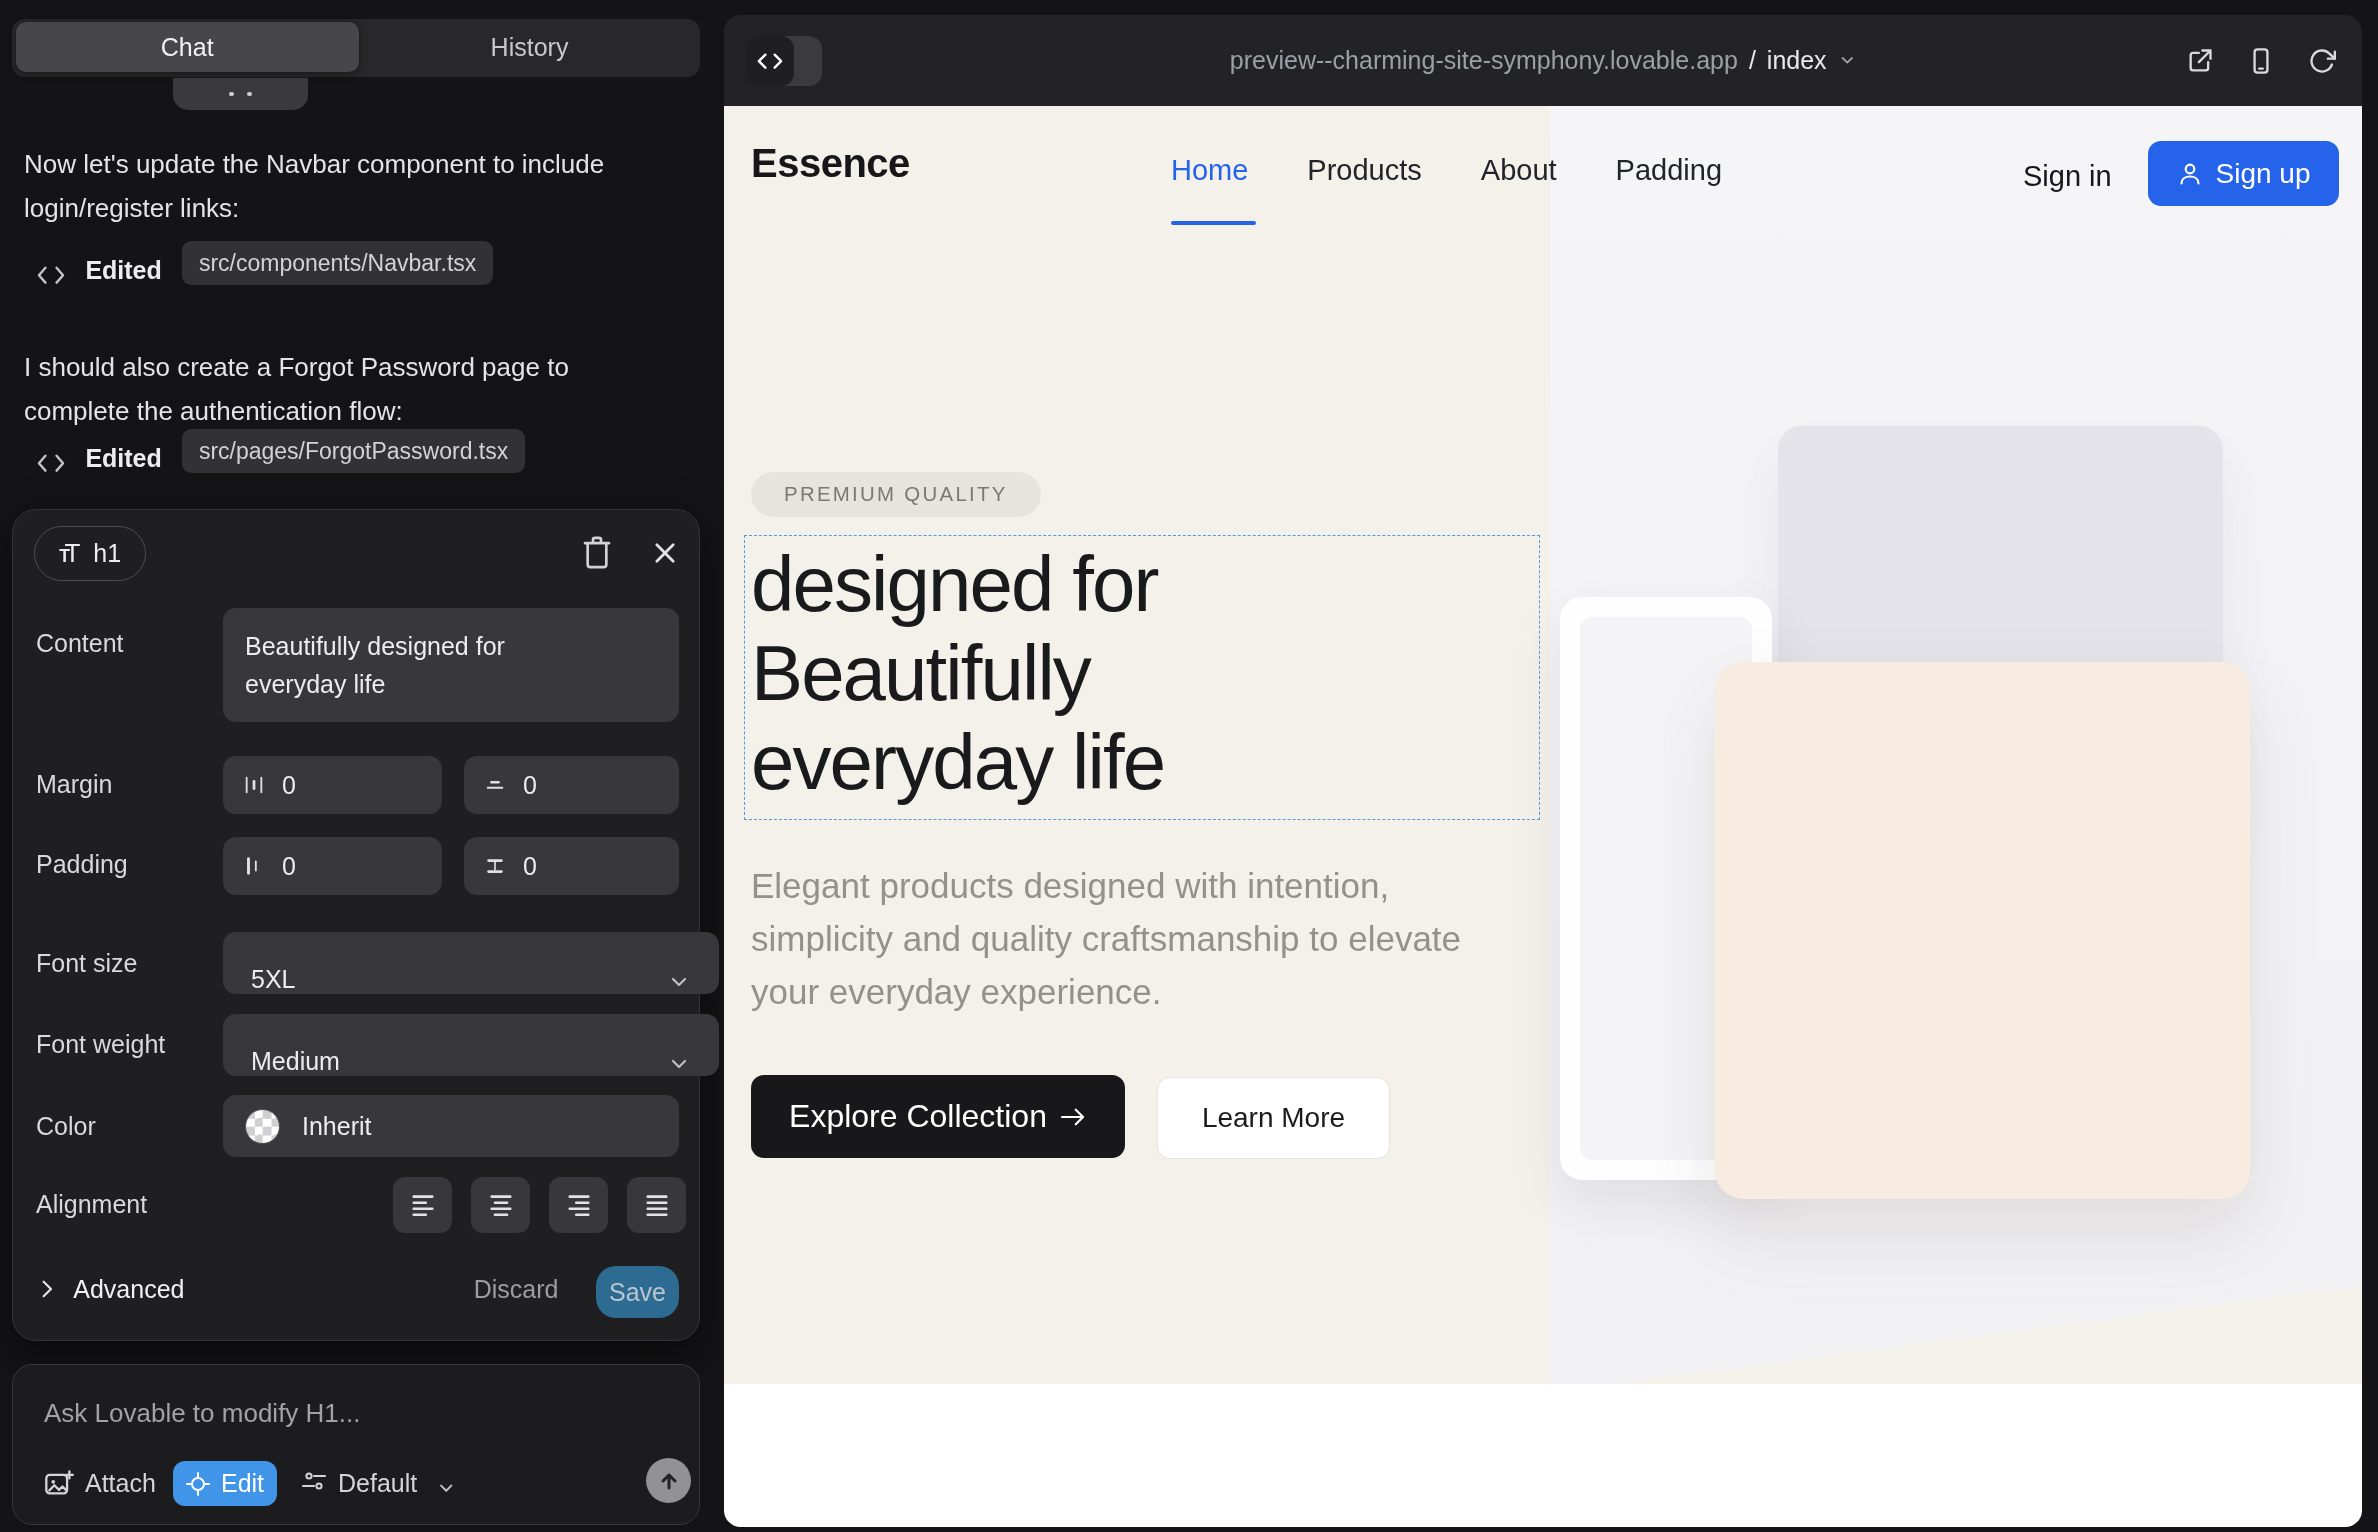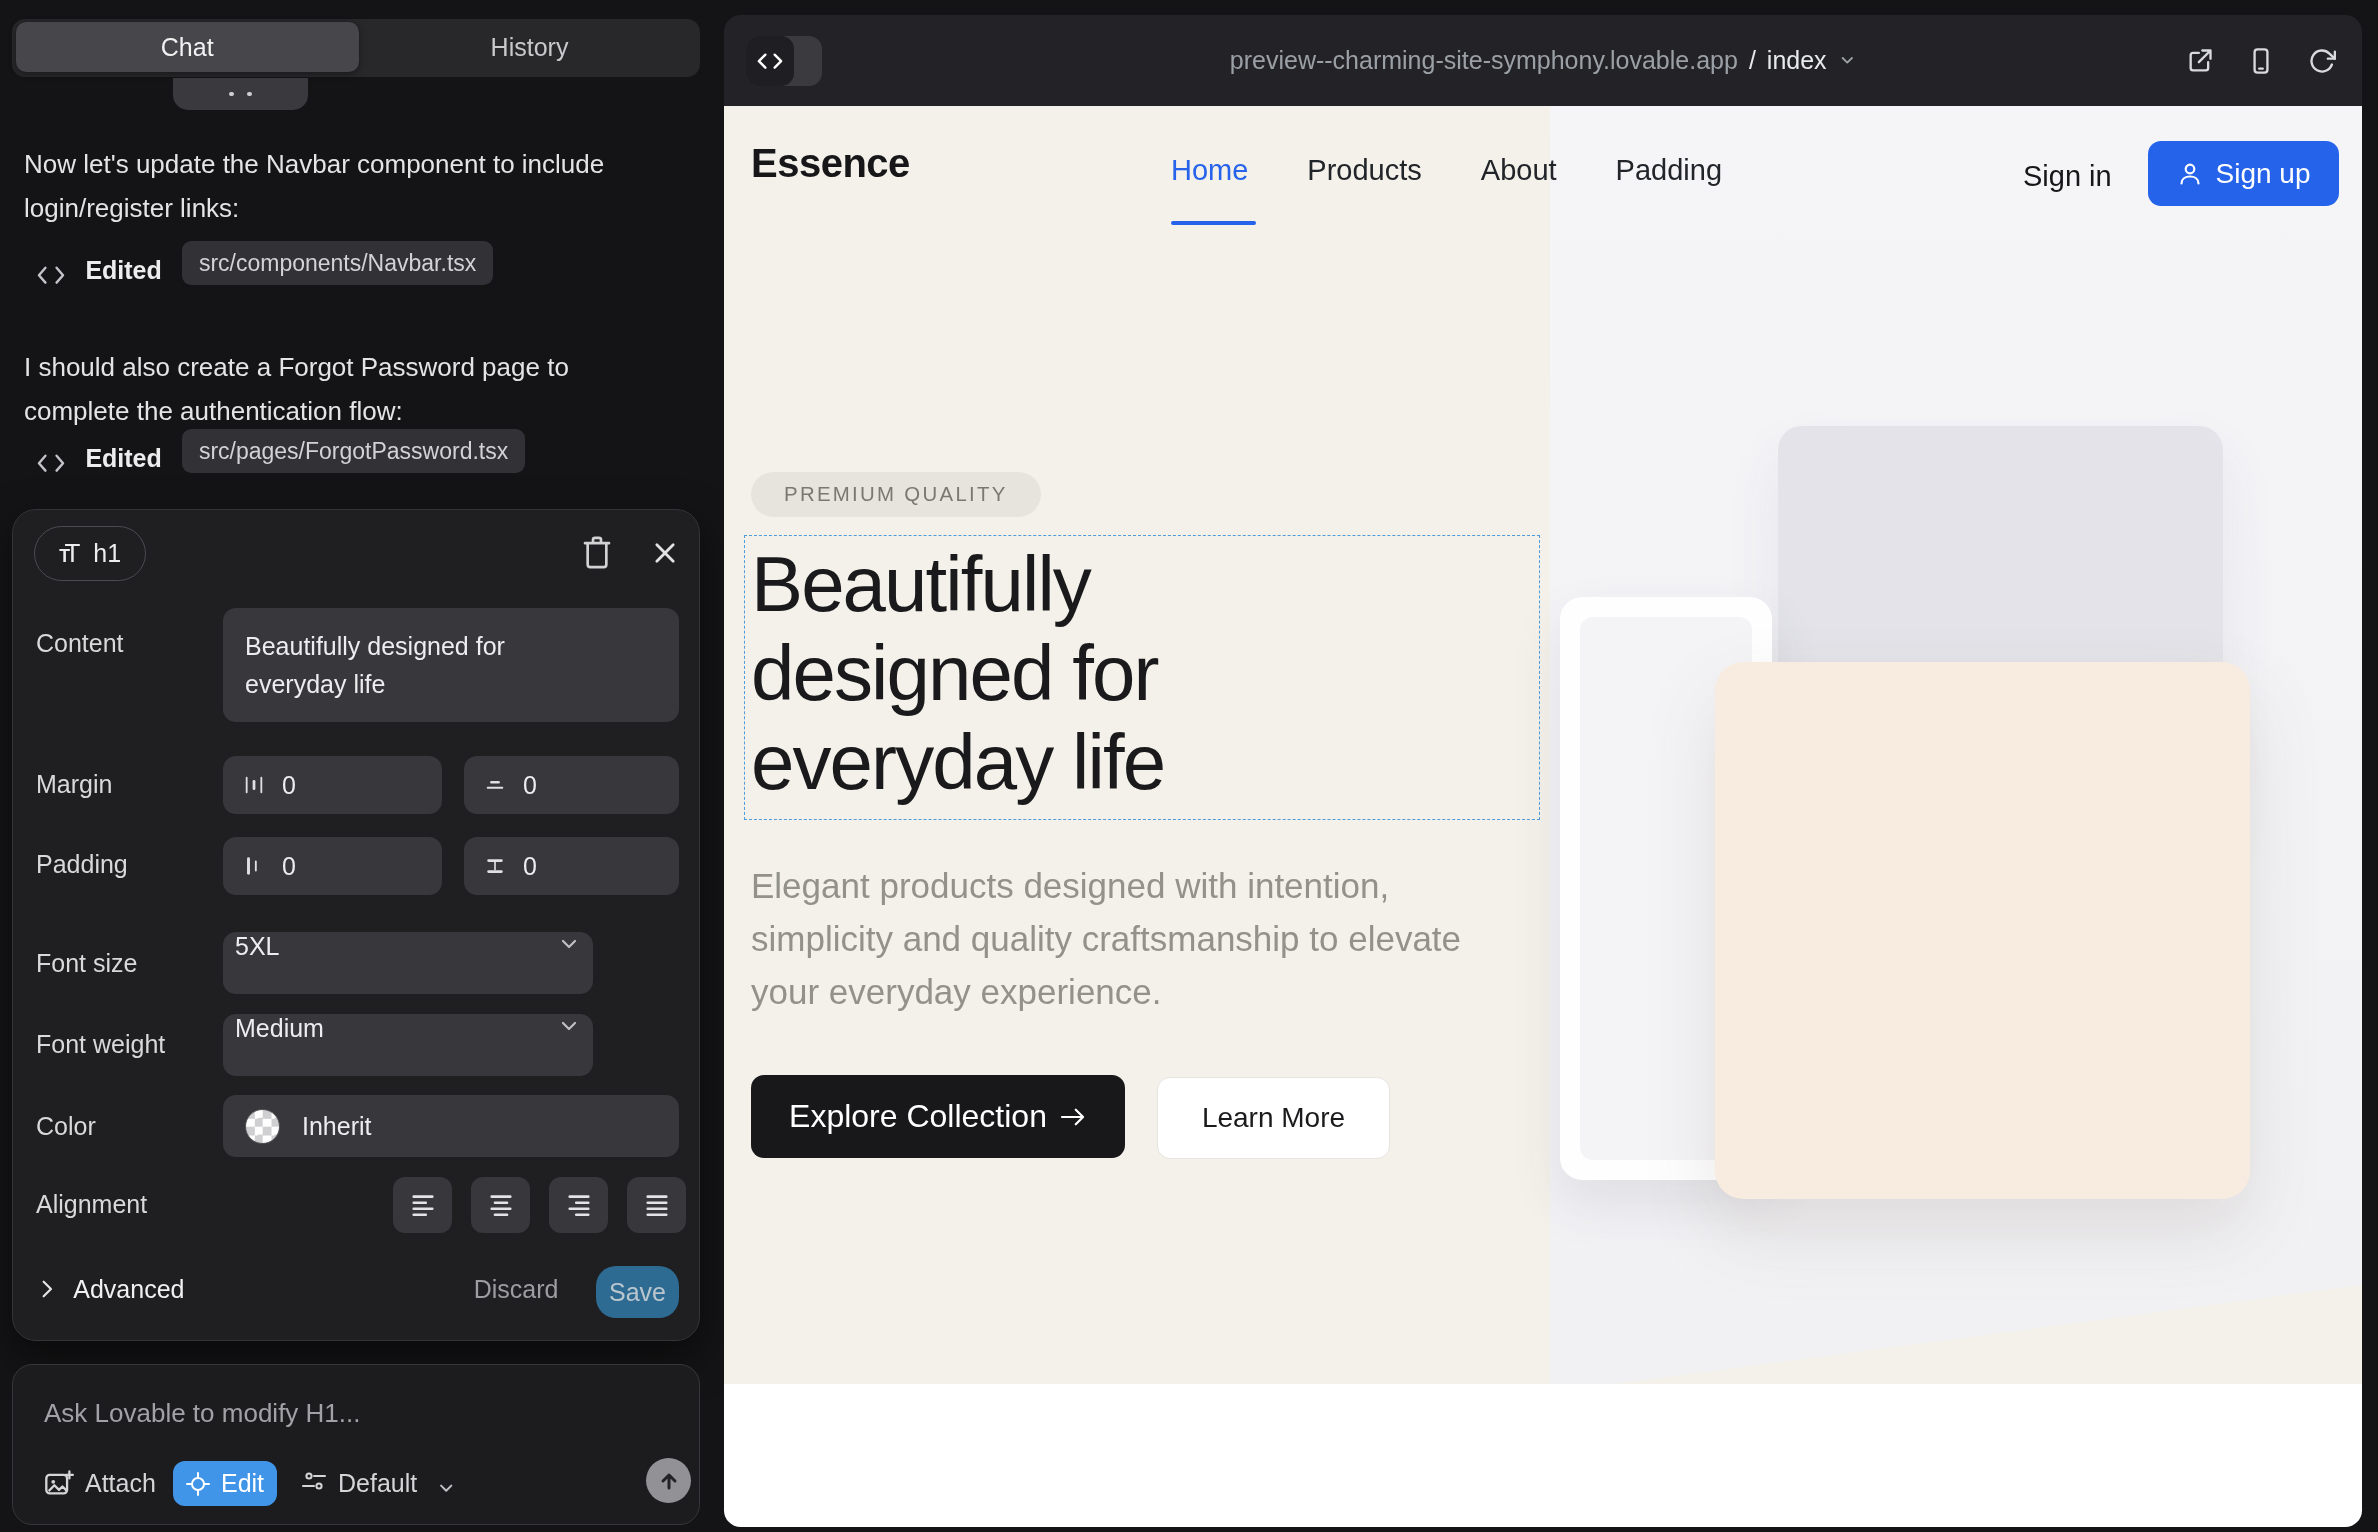--- a/index.html
+++ b/index.html
@@ -34,22 +34,22 @@
   .tagpill .tag{font-size:25px;}
   .pico{left:568px;top:25px;} .cico{left:638px;top:29px;}
   .lbl{left:23px;font-size:25px;color:#d9d9db;}
   .lc{top:119px;} .lm{top:260px;} .lp{top:340px;} .lfs{top:439px;} .lfw{top:520px;} .lco{top:602px;} .lal{top:680px;}
   .ta{left:210px;top:98px;width:456px;height:114px;background:#38383c;border-radius:13px;
       padding:18.6px 93px 18.6px 22px;box-sizing:border-box;font-size:25px;line-height:38px;color:#ededef;}
   .inp{height:58px;background:#38383c;border-radius:13px;display:flex;align-items:center;gap:16.7px;
        padding-left:20.4px;box-sizing:border-box;font-size:25px;color:#ededef;}
   .mx{left:210px;top:246px;width:219px;} .my{left:451px;top:246px;width:215px;}
   .px{left:210px;top:327px;width:219px;} .py{left:451px;top:327px;width:215px;}
-  .sel{left:210px;width:370px;height:62px;background:#38383c;border-radius:13px;display:flex;align-items:flex-start;
-       justify-content:space-between;padding:0 12px;box-sizing:border-box;font-size:25px;color:#ededef;}
+  .sel{left:210px;width:496px;height:62px;background:#38383c;border-radius:13px;display:flex;align-items:flex-end;
+       justify-content:space-between;padding:0 28px;box-sizing:border-box;font-size:25px;color:#ededef;}
   .fs{top:422px;} .fw{top:504px;}
   .colorrow{left:210px;top:585px;width:456px;height:62px;background:#38383c;border-radius:13px;display:flex;
             align-items:center;gap:22px;padding:0 22px;box-sizing:border-box;font-size:25px;color:#ededef;}
   .swatch{width:33px;height:33px;border-radius:50%;border:0.9px solid #55555a;
           background:conic-gradient(#ffffff 25%,#cfcfd2 0 50%,#ffffff 0 75%,#cfcfd2 0) 0 0/16.7px 16.7px;}
   .ab{top:667px;width:59px;height:56px;background:#38383c;border-radius:12px;display:flex;
       align-items:center;justify-content:center;}
   .a1{left:380px;} .a2{left:458px;} .a3{left:536px;} .a4{left:614px;}
   .adv{left:25px;top:750px;height:58px;display:flex;align-items:center;gap:16.7px;color:#f1f1f2;font-size:25px;}
   .discard{left:449px;top:750px;width:108px;height:58px;display:flex;align-items:center;justify-content:center;
@@ -342,22 +342,22 @@
         <svg width="26" height="26" viewBox="0 0 26 26">
           <circle cx="13" cy="8" r="4.3" fill="none" stroke="#ffffff" stroke-width="2.2"></circle>
           <path d="M4.5 22.5c0-4.6 3.8-7 8.5-7s8.5 2.4 8.5 7" fill="none" stroke="#ffffff" stroke-width="2.2" stroke-linecap="round"></path>
         </svg>
         <span>Sign up</span>
       </div>
 
       <div class="abs badge">PREMIUM QUALITY</div>
       <div class="abs selbox"></div>
       <h1 class="abs heroTitle" style="margin:0">
+        <div>designed for</div>
         <div>Beautifully</div>
-        <div>designed for</div>
         <div>everyday life</div>
       </h1>
       <p class="abs desc" style="margin:0">Elegant products designed with intention, simplicity and quality craftsmanship to elevate your everyday experience.</p>
 
       <div class="abs cta1">
         <span>Explore Collection</span>
         <svg width="28" height="22" viewBox="0 0 30 24">
           <path d="M3 12h23M18 4l8 8-8 8" fill="none" stroke="#ffffff" stroke-width="2.4" stroke-linecap="round" stroke-linejoin="round"></path>
         </svg>
       </div>

